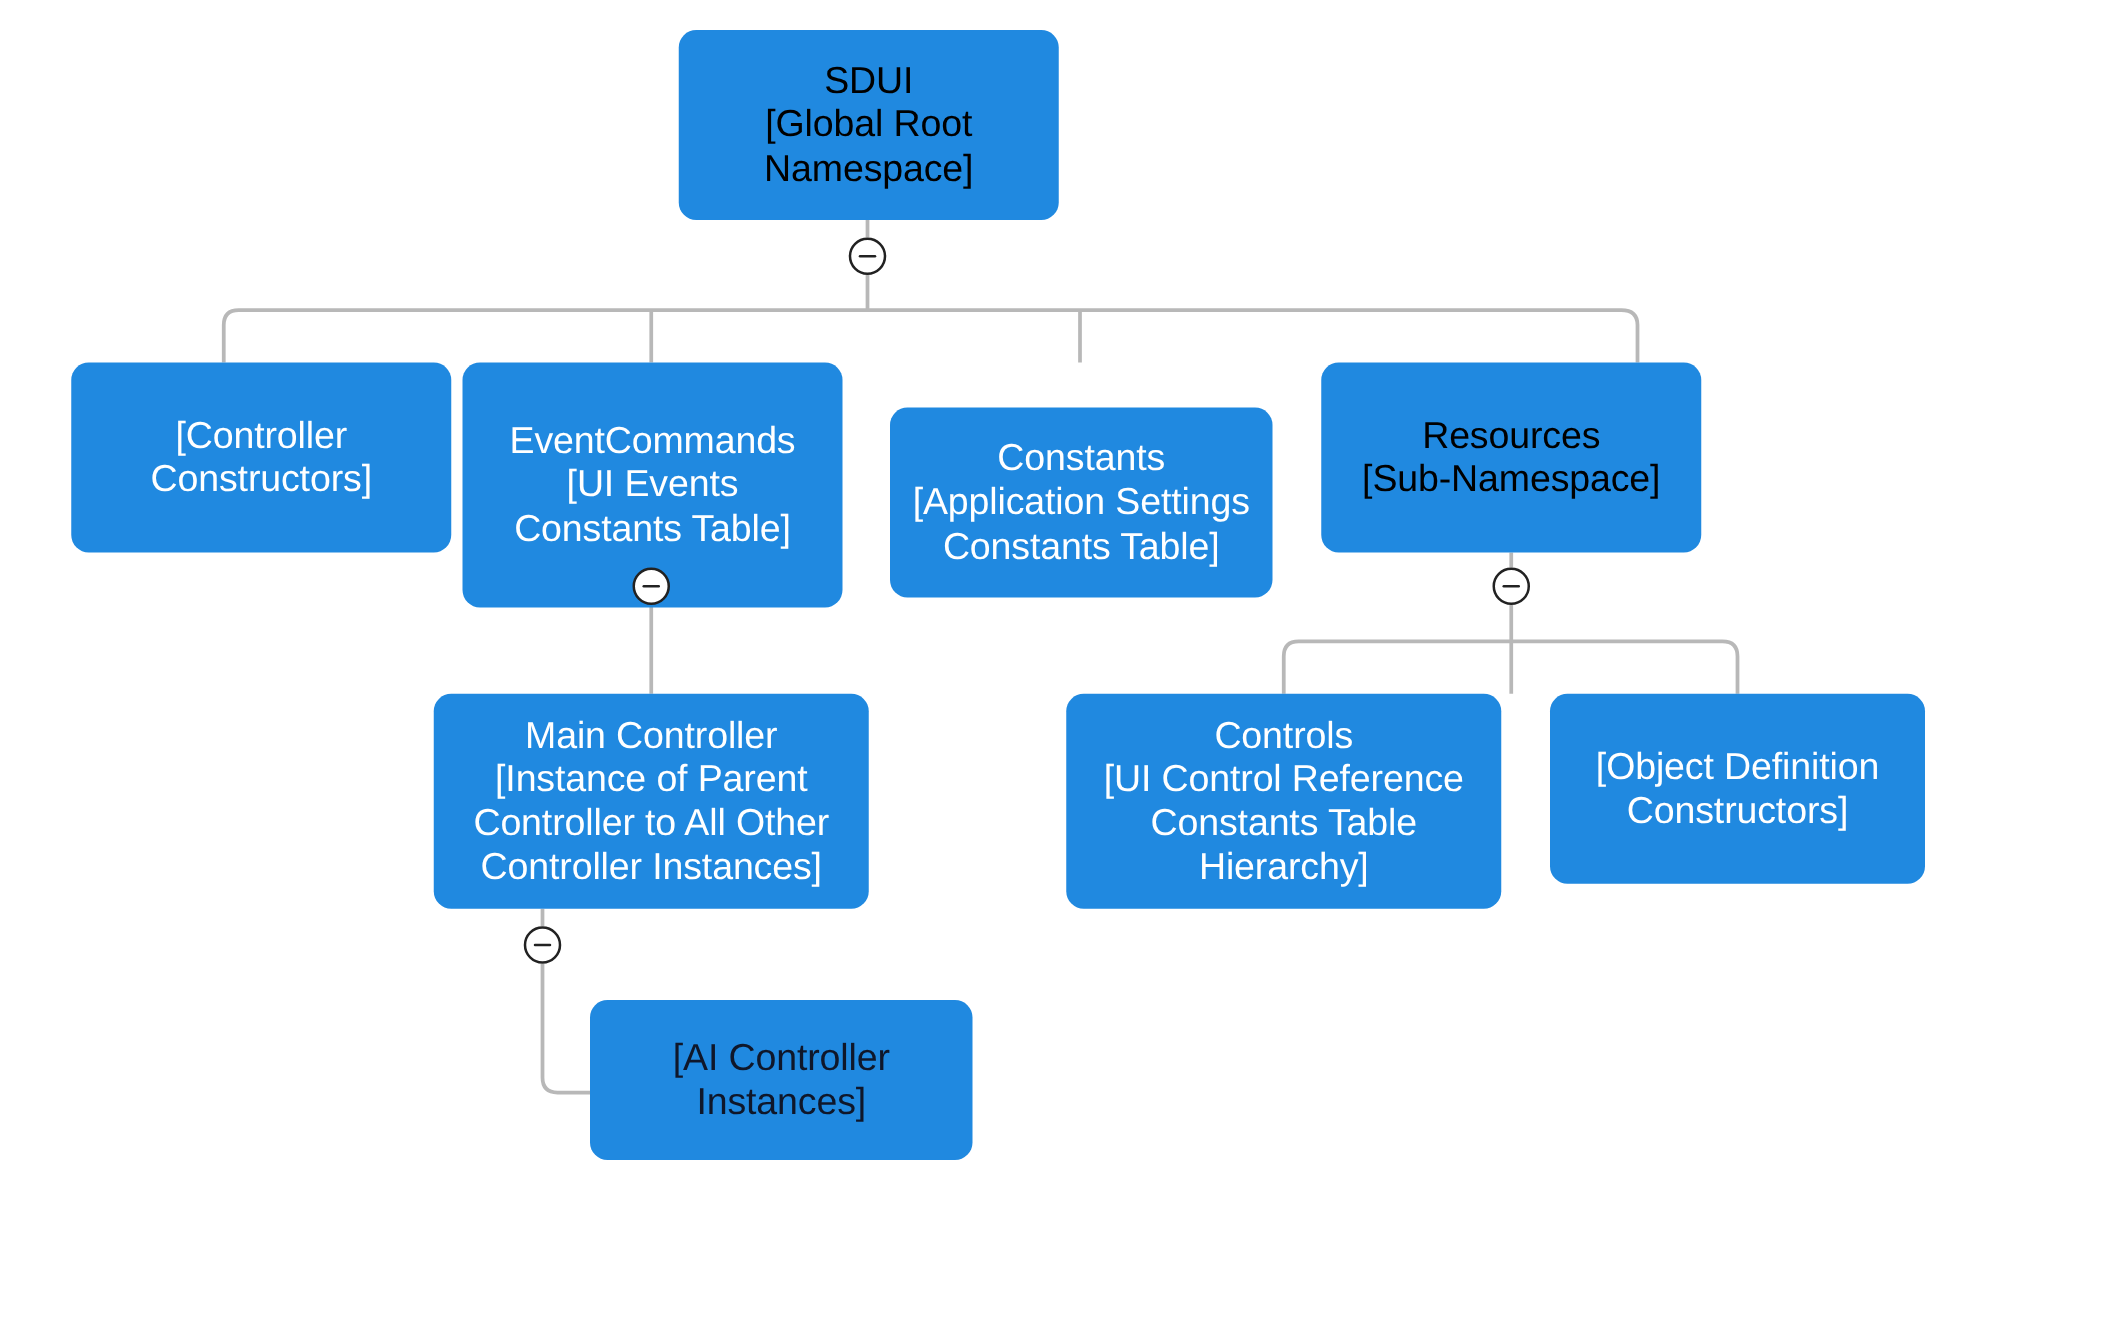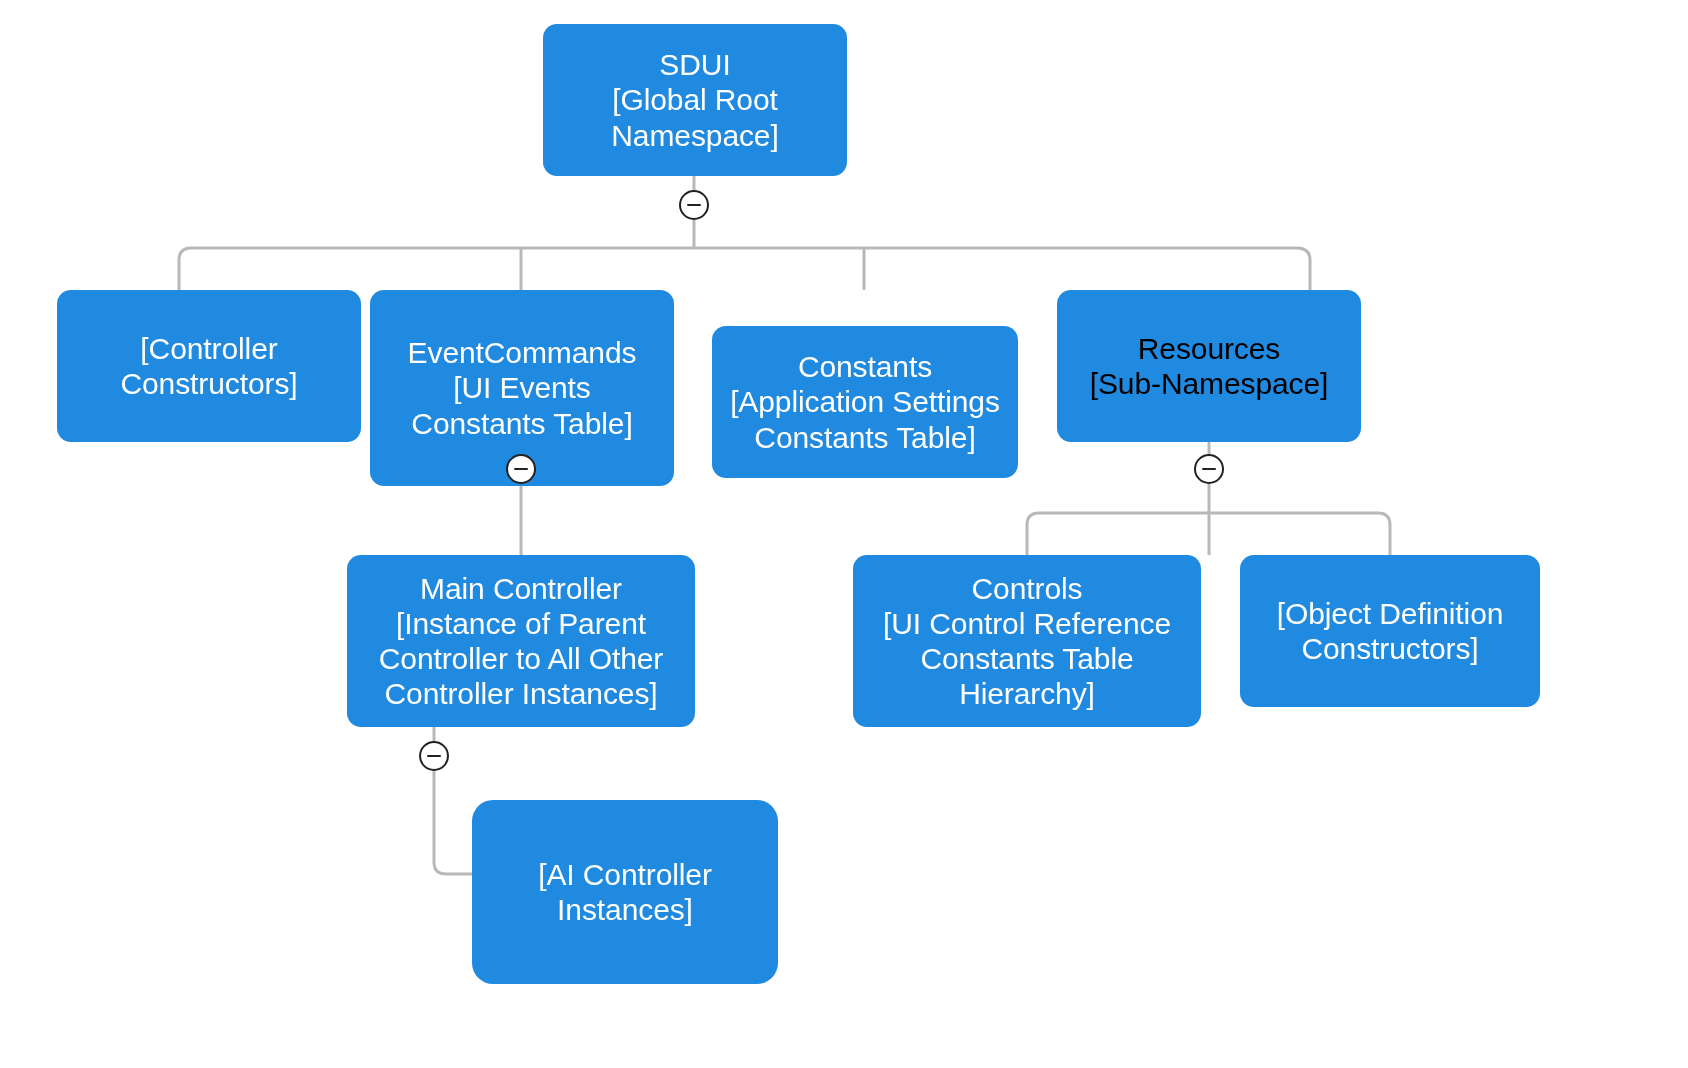--- a/index.html
+++ b/index.html
@@ -85,21 +85,21 @@
       <path d="M 1209 442 L 1209 454"></path>
       <path d="M 1209 484 L 1209 513"></path>
       <path d="M 1027 555 L 1027 525 Q 1027 513 1039 513 L 1378 513 Q 1390 513 1390 525 L 1390 555"></path>
       <path d="M 1209 513 L 1209 555"></path>
 
       <path d="M 434 727 L 434 741"></path>
       <path d="M 434 771 L 434 862 Q 434 874 446 874 L 472 874"></path>
     </g>
   </svg>
 
-  <div class="node" style="left: 543px; top: 24px; width: 304px; height: 152px; background: rgb(32, 137, 224); color: #ffffff;">SDUI
+  <div class="node" style="left: 543px; top: 24px; width: 304px; height: 152px; background: rgb(32, 137, 224); color: #000000;">SDUI
 [Global Root
 Namespace]</div>
   <div class="node" style="left: 27px; top: 290px; width: 304px; height: 152px; background: rgb(32, 137, 224); color: rgb(255, 255, 255); margin-left: 30px;">[Controller
 Constructors]</div>
   <div class="node" style="left: 370px; top: 290px; width: 304px; height: 196px; background: rgb(32, 137, 224); color: #ffffff;">EventCommands
 [UI Events
 Constants Table]</div>
   <div class="node" style="left: 712px; top: 290px; width: 306px; height: 152px; background: rgb(32, 137, 224); color: rgb(255, 255, 255); margin-top: 36px;">Constants
 [Application Settings
 Constants Table]</div>
@@ -108,21 +108,21 @@
   <div class="node" style="left: 853px; top: 555px; width: 348px; height: 172px; background: rgb(32, 137, 224); color: rgb(255, 255, 255);">Controls
 [UI Control Reference
 Constants Table
 Hierarchy]</div>
   <div class="node" style="left: 347px; top: 555px; width: 348px; height: 172px; background: rgb(32, 137, 224); color: rgb(255, 255, 255);">Main Controller
 [Instance of Parent
 Controller to All Other
 Controller Instances]</div>
   <div class="node" style="left: 1240px; top: 555px; width: 300px; height: 152px; background: rgb(32, 137, 224); color: rgb(255, 255, 255);">[Object Definition
 Constructors]</div>
-  <div class="node" style="left: 472px; top: 800px; width: 306px; height: 184px; background: rgb(32, 137, 224); color: #ffffff; border-radius: 21px;">[AI Controller
+  <div class="node" style="left: 472px; top: 800px; width: 306px; height: 128px; background: rgb(32, 137, 224); color: #0f172a;">[AI Controller
 Instances]</div>
 
   <div class="toggle" style="left: 679px; top: 190px; border-color: rgb(34, 34, 34);">
     <span class="bar" style="background: rgb(34, 34, 34);"></span>
   </div>
   <div class="toggle" style="left: 506px; top: 454px; border-color: rgb(34, 34, 34);">
     <span class="bar" style="background: rgb(34, 34, 34);"></span>
   </div>
   <div class="toggle" style="left: 1194px; top: 454px; border-color: rgb(34, 34, 34);">
     <span class="bar" style="background: rgb(34, 34, 34);"></span>

